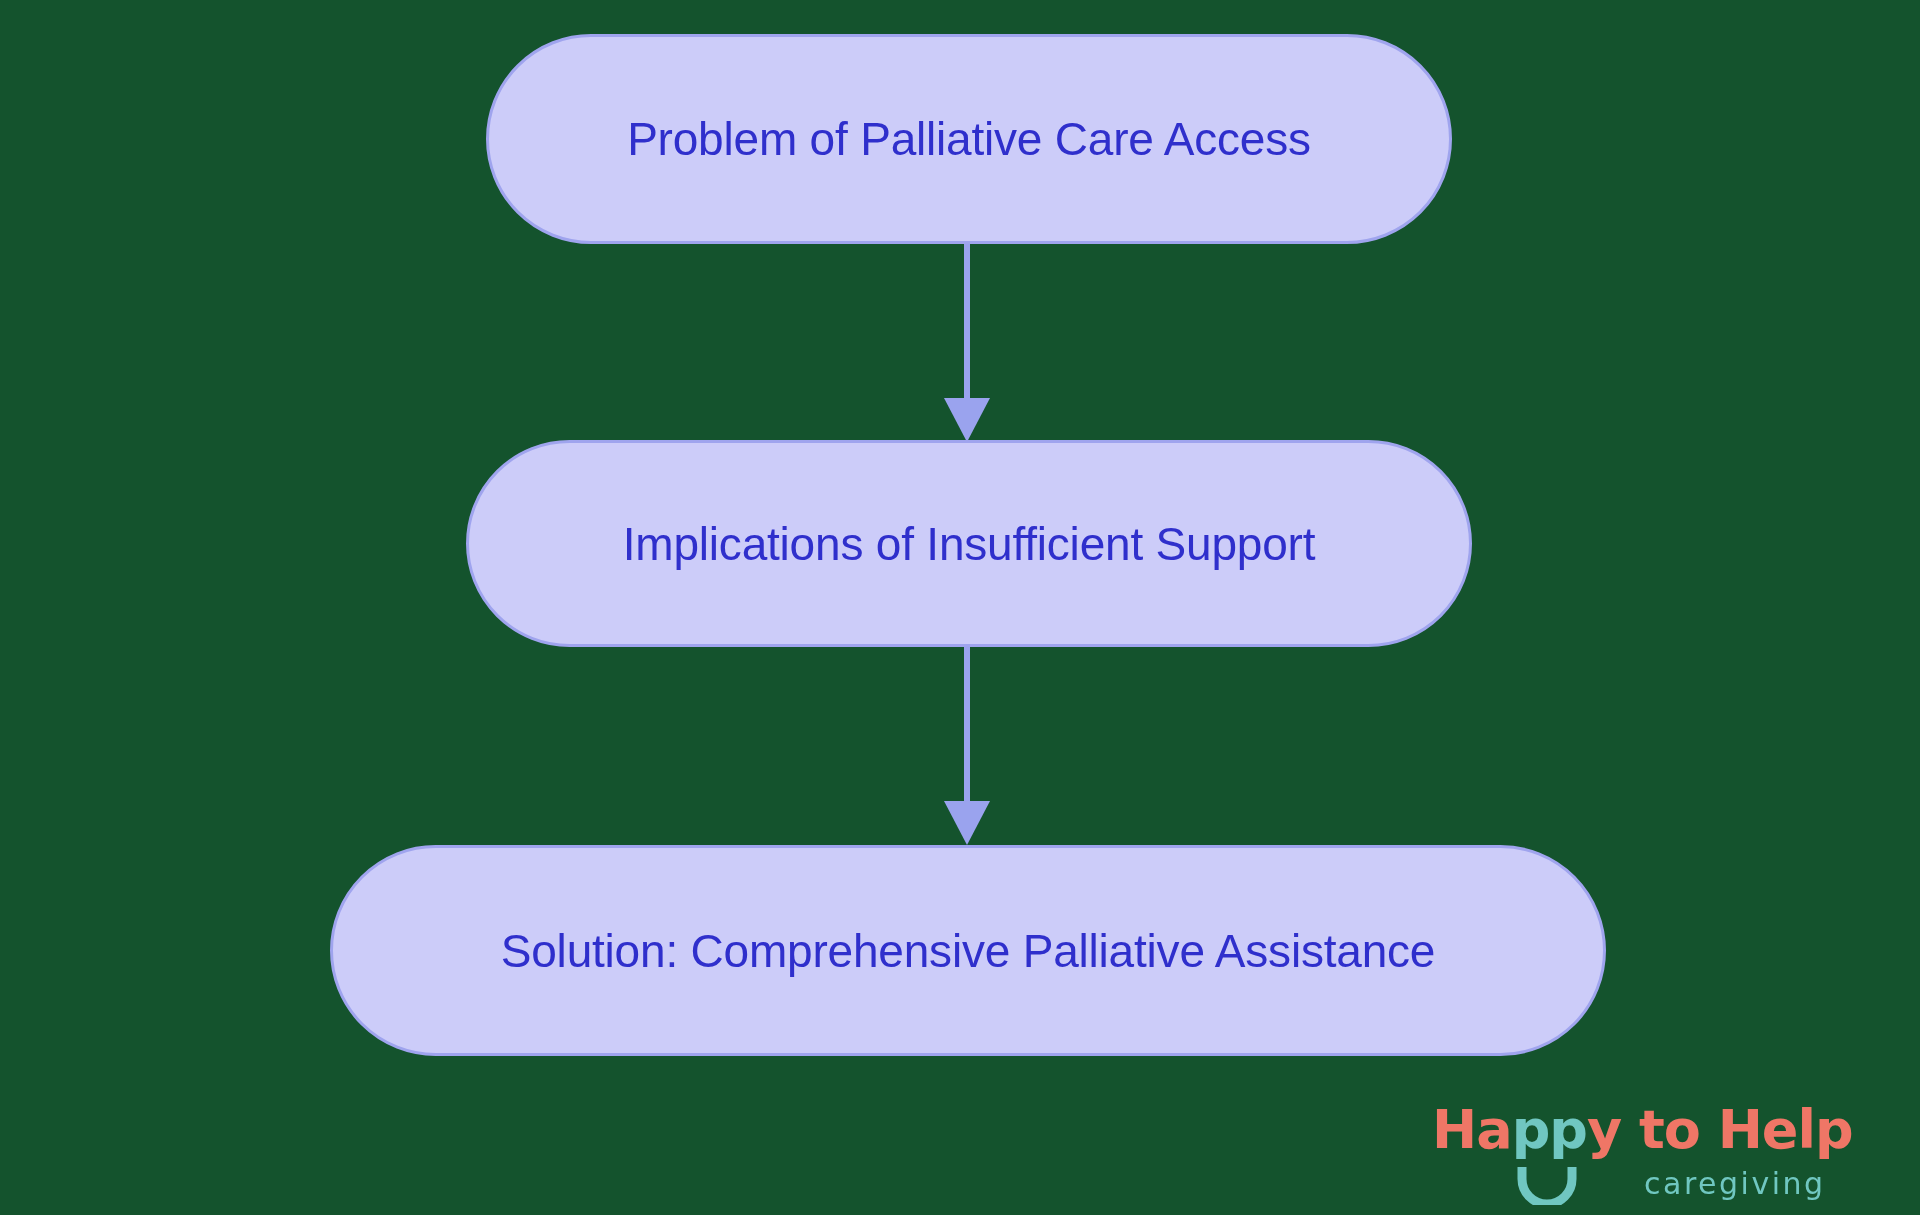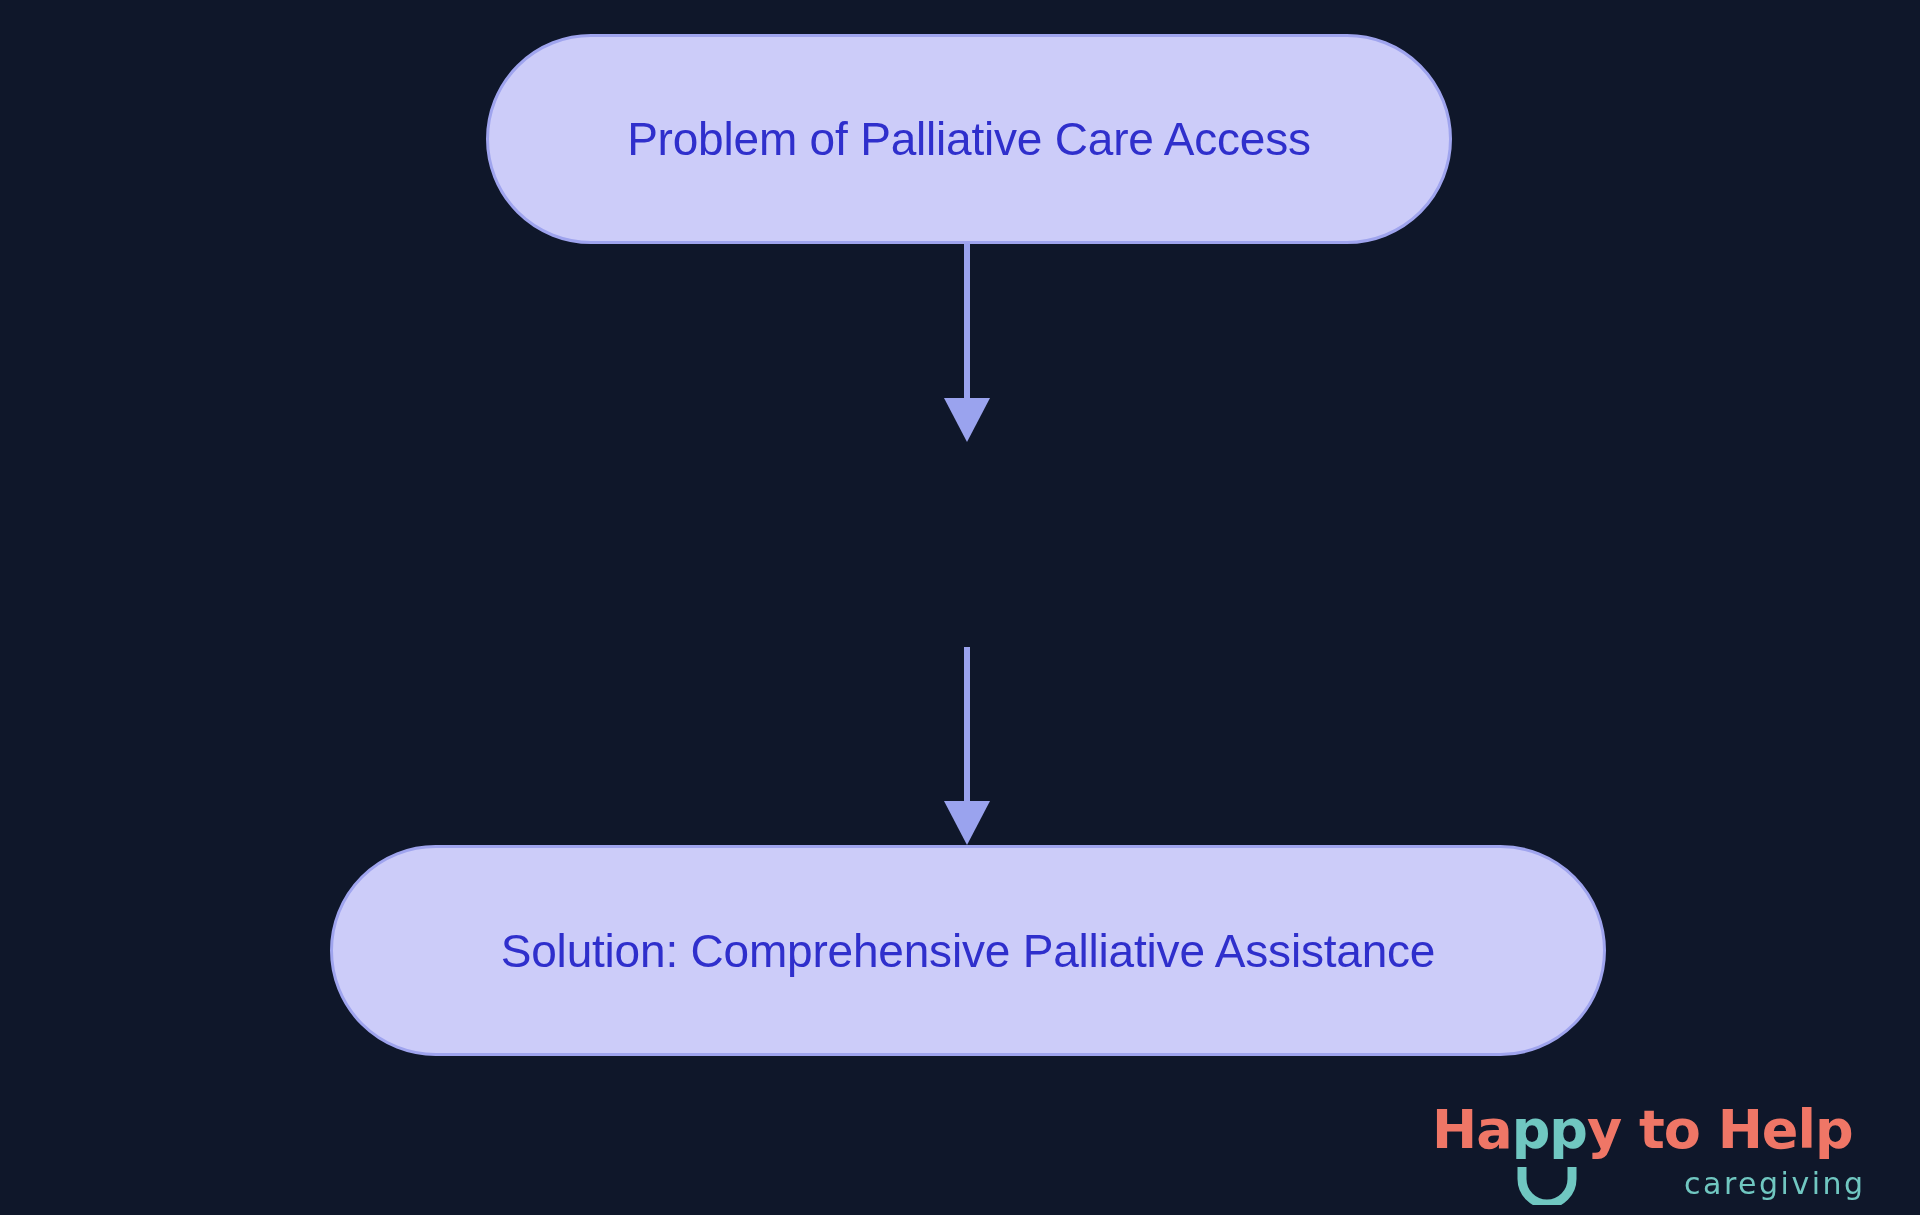--- a/index.html
+++ b/index.html
@@ -9,21 +9,21 @@
     background: #ffffff;
   }
   body {
     font-family: "Liberation Sans", sans-serif;
     -webkit-font-smoothing: antialiased;
   }
   #canvas {
     position: relative;
     width: 1920px;
     height: 1215px;
-    background: #0f172a;
+    background: #14532d;
     overflow: hidden;
   }
 
   
   .node {
     position: absolute;
     box-sizing: border-box;
     display: flex;
     align-items: center;
     justify-content: center;
@@ -105,21 +105,20 @@
     position: absolute;
     left: 212px;
     top: 66px;
     font-family: "DejaVu Sans", sans-serif;
     font-weight: normal;
     font-size: 30px;
     line-height: 1;
     letter-spacing: 2.5px;
     color: #70c7c1;
     white-space: nowrap;
-    margin-left: 40px;
   }
 </style>
 </head>
 <body>
 
 <div id="canvas">
 
   <svg class="connector" viewBox="0 0 1920 1215" xmlns="http://www.w3.org/2000/svg">
 
     <g>
@@ -130,20 +129,23 @@
     <g>
       <line x1="967" y1="647" x2="967" y2="803" stroke="#9aa3ee" stroke-width="6"></line>
       <polygon points="944,801 990,801 967,845" fill="#9aa3ee"></polygon>
     </g>
   </svg>
 
   <div id="node-1" class="node">
     <span class="node-label">Problem of Palliative Care Access</span>
   </div>
 
+  <div id="node-2" class="node">
+    <span class="node-label">Implications of Insufficient Support</span>
+  </div>
 
   <div id="node-3" class="node">
     <span class="node-label">Solution: Comprehensive Palliative Assistance</span>
   </div>
 
   <div id="logo">
     <div class="logo-wordmark"><span class="logo-coral">Ha</span><span class="logo-teal">pp</span><span class="logo-coral">y</span><span class="logo-coral"> to Help</span></div>
 
     <svg id="logo-smile" viewBox="0 0 62 40" xmlns="http://www.w3.org/2000/svg">
       <path d="M6 2 L6 14 A25 25 0 0 0 56 14 L56 2" fill="none" stroke="#70c7c1" stroke-width="9" stroke-linecap="butt"></path>

